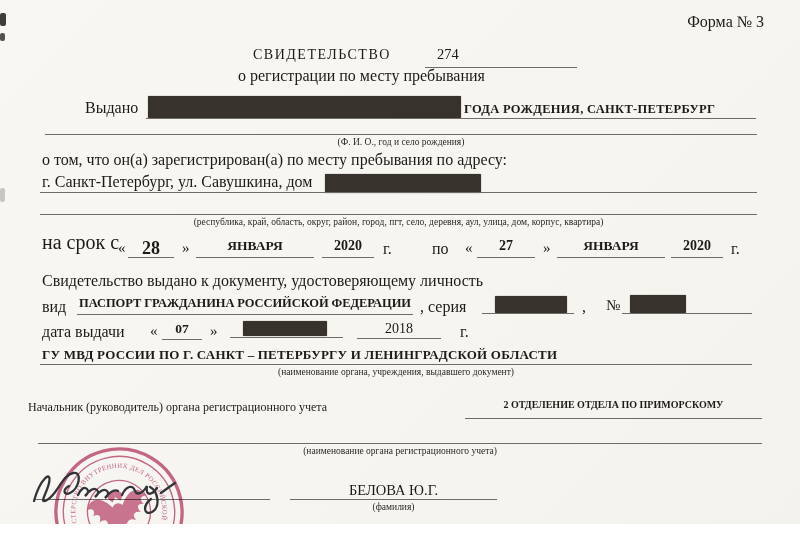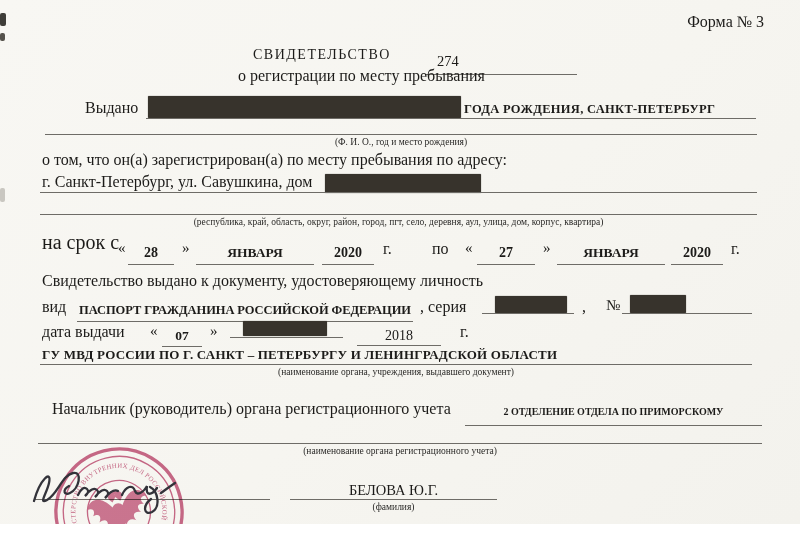--- a/index.html
+++ b/index.html
@@ -4,21 +4,21 @@
 <style>
   html,body{margin:0;padding:0;}
   .doc{
     position:relative;width:800px;height:524px;overflow:hidden;
     background:linear-gradient(135deg,#f8f7f3 0%,#f6f5f0 55%,#f3f2ed 100%);
     font-family:"Liberation Serif","DejaVu Serif",serif;
     color:#1c1b19;
   }
   .t{position:absolute;white-space:nowrap;}
   .rule{position:absolute;height:0;border-bottom:1.6px solid #6e6c67;}
-  .cell{position:absolute;border-bottom:1.6px solid #6e6c67;text-align:center;white-space:nowrap;margin-top:7px;}
+  .cell{position:absolute;border-bottom:1.6px solid #6e6c67;text-align:center;white-space:nowrap;}
   .redact{position:absolute;background:#37332c;border-radius:1px;box-shadow:0 0 1px #37332c;}
   .bold{font-weight:bold;}
   .cap{position:absolute;font-size:9.5px;text-align:center;color:#2a2927;white-space:nowrap;overflow:visible;}
   .stamp{position:absolute;left:52px;top:445px;width:134px;height:134px;opacity:.82;mix-blend-mode:multiply;transform:rotate(-14deg);}
   .sig{position:absolute;left:26px;top:461px;width:178px;height:56px;}
   .artifact{position:absolute;}
 </style>
 </head>
 <body>
 
@@ -27,32 +27,32 @@
   <div class="t" style="top:13px;right:36px;font-size:16px;">Форма № 3</div>
   <div class="t" style="left:253px;top:47px;font-size:14px;letter-spacing:1.5px;">СВИДЕТЕЛЬСТВО</div>
   <div class="cell" style="left:425px;top:46px;width:140px;height:21px;text-align:left;padding-left:12px;font-size:14.5px;">274</div>
   <div class="t" style="left:238px;top:67px;font-size:16px;">о регистрации по месту пребывания</div>
 
   <div class="t" style="left:85px;top:99px;font-size:16px;">Выдано</div>
   <div class="redact" style="left:148px;top:96px;width:313px;height:22px;"></div>
   <div class="t bold" style="left:464px;top:102px;font-size:12.5px;letter-spacing:.3px;">ГОДА РОЖДЕНИЯ, САНКТ-ПЕТЕРБУРГ</div>
   <div class="rule" style="left:146px;top:118px;width:610px;"></div>
   <div class="rule" style="left:45px;top:134px;width:712px;"></div>
-  <div class="cap" style="left:45px;top:137px;width:712px;">(Ф. И. О., год и место рождения)</div>
+  <div class="cap" style="left:45px;top:137px;width:712px;">(Ф. И. О., год и село рождения)</div>
 
   <div class="t" style="left:42px;top:151px;font-size:16px;">о том, что он(а) зарегистрирован(а) по месту пребывания по адресу:</div>
   <div class="t" style="left:42px;top:173px;font-size:16px;">г. Санкт-Петербург, ул. Савушкина, дом</div>
   <div class="redact" style="left:325px;top:174px;width:156px;height:19px;"></div>
   <div class="rule" style="left:40px;top:192px;width:717px;"></div>
   <div class="rule" style="left:40px;top:214px;width:717px;"></div>
   <div class="cap" style="left:40px;top:217px;width:717px;">(республика, край, область, округ, район, город, пгт, село, деревня, аул, улица, дом, корпус, квартира)</div>
 
   <div class="t" style="left:42px;top:231px;font-size:20px;">на срок с</div>
   <div class="t" style="left:118px;top:240px;font-size:15px;">«</div>
-  <div class="cell bold" style="left:128px;top:238px;width:46px;height:19px;font-size:14px;">28</div>
+  <div class="cell bold" style="left:128px;top:238px;width:46px;height:19px;font-size:18px;">28</div>
   <div class="t" style="left:182px;top:240px;font-size:15px;">»</div>
   <div class="cell bold" style="left:196px;top:238px;width:118px;height:19px;font-size:13.5px;">ЯНВАРЯ</div>
   <div class="cell bold" style="left:322px;top:238px;width:52px;height:19px;font-size:14px;">2020</div>
   <div class="t" style="left:383px;top:240px;font-size:16px;">г.</div>
   <div class="t" style="left:432px;top:240px;font-size:16px;">по</div>
   <div class="t" style="left:465px;top:240px;font-size:15px;">«</div>
   <div class="cell bold" style="left:477px;top:238px;width:58px;height:19px;font-size:14px;">27</div>
   <div class="t" style="left:543px;top:240px;font-size:15px;">»</div>
   <div class="cell bold" style="left:557px;top:238px;width:108px;height:19px;font-size:13.5px;">ЯНВАРЯ</div>
   <div class="cell bold" style="left:671px;top:238px;width:52px;height:19px;font-size:14px;">2020</div>
@@ -75,21 +75,21 @@
   <div class="t" style="left:210px;top:323px;font-size:15px;">»</div>
   <div class="redact" style="left:243px;top:321px;width:84px;height:15px;"></div>
   <div class="rule" style="left:230px;top:337px;width:113px;"></div>
   <div class="cell" style="left:357px;top:321px;width:84px;height:17px;font-size:14px;">2018</div>
   <div class="t" style="left:460px;top:323px;font-size:16px;">г.</div>
 
   <div class="t bold" style="left:42px;top:347px;font-size:13px;letter-spacing:.2px;">ГУ  МВД  РОССИИ  ПО  Г. САНКТ – ПЕТЕРБУРГУ  И  ЛЕНИНГРАДСКОЙ  ОБЛАСТИ</div>
   <div class="rule" style="left:40px;top:364px;width:712px;"></div>
   <div class="cap" style="left:40px;top:367px;width:712px;">(наименование органа, учреждения, выдавшего документ)</div>
 
-  <div class="t" style="left:52px;top:400px;font-size:16px;">Начальник (руководитель) органа регистрационного учета</div>
+  <div class="t" style="left:28px;top:400px;font-size:12px;">Начальник (руководитель) органа регистрационного учета</div>
   <div class="cell bold" style="left:465px;top:399px;width:297px;height:19px;font-size:10px;">2 ОТДЕЛЕНИЕ ОТДЕЛА  ПО ПРИМОРСКОМУ</div>
   <div class="rule" style="left:38px;top:443px;width:724px;"></div>
   <div class="cap" style="left:38px;top:446px;width:724px;">(наименование органа регистрационного учета)</div>
 
   <div class="rule" style="left:35px;top:499px;width:235px;"></div>
   <div class="t" style="left:290px;top:482px;width:207px;text-align:center;font-size:14.5px;">БЕЛОВА  Ю.Г.</div>
   <div class="rule" style="left:290px;top:499px;width:207px;"></div>
   <div class="cap" style="left:290px;top:502px;width:207px;">(фамилия)</div>
 
   <svg class="stamp" viewBox="0 0 200 200">

